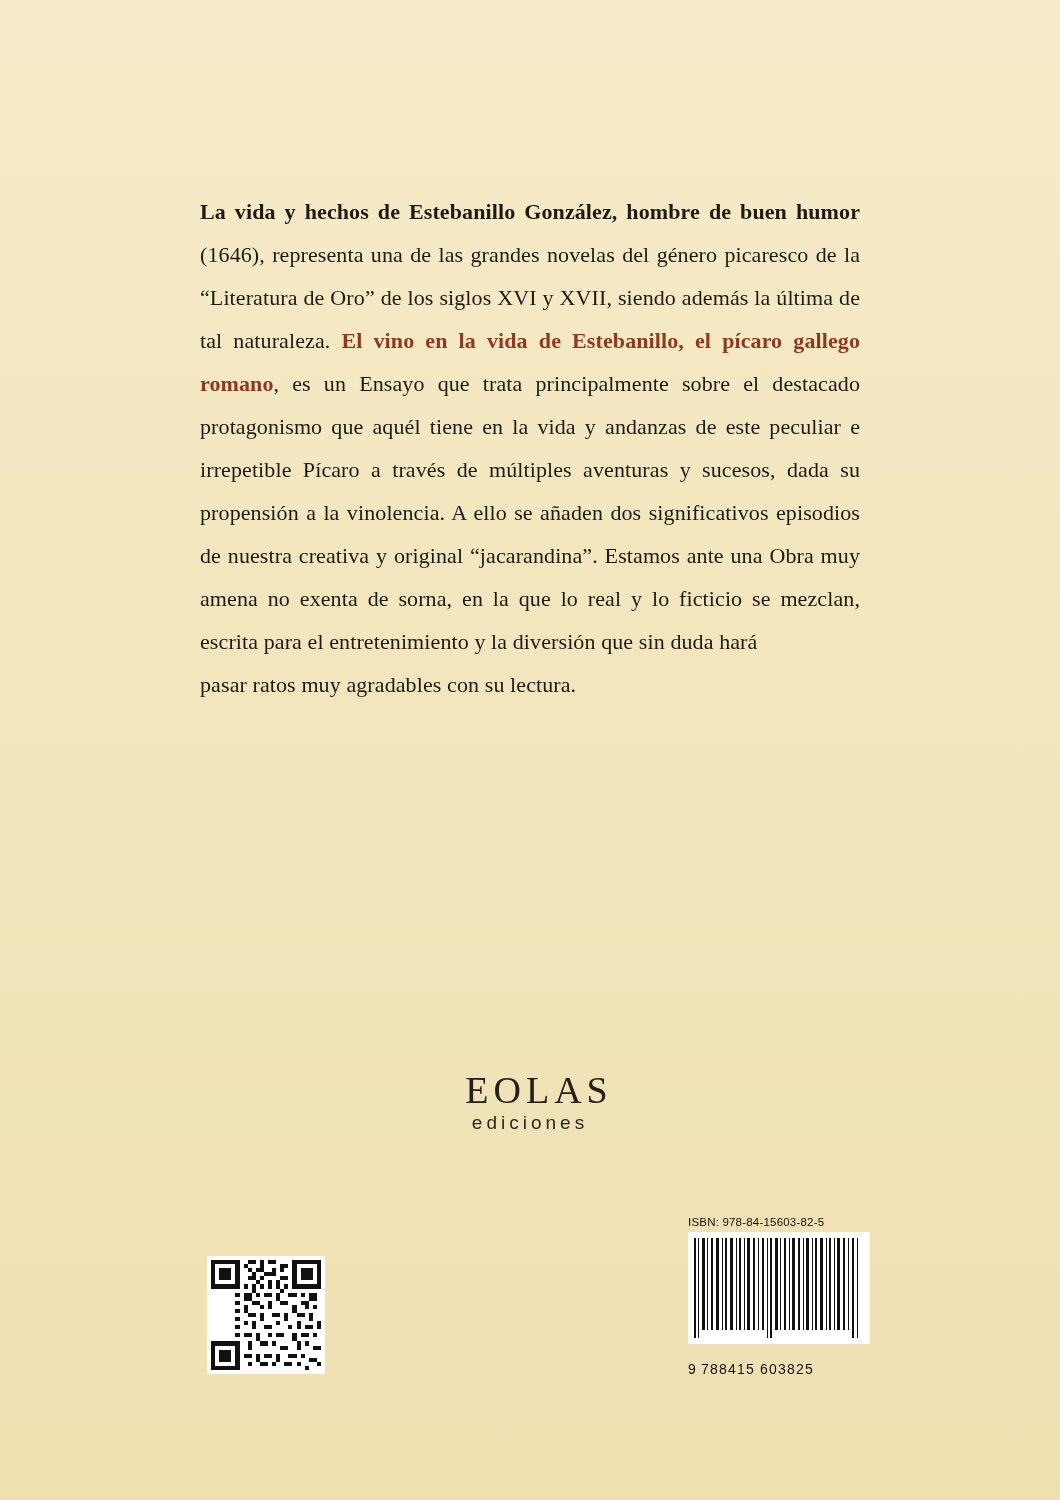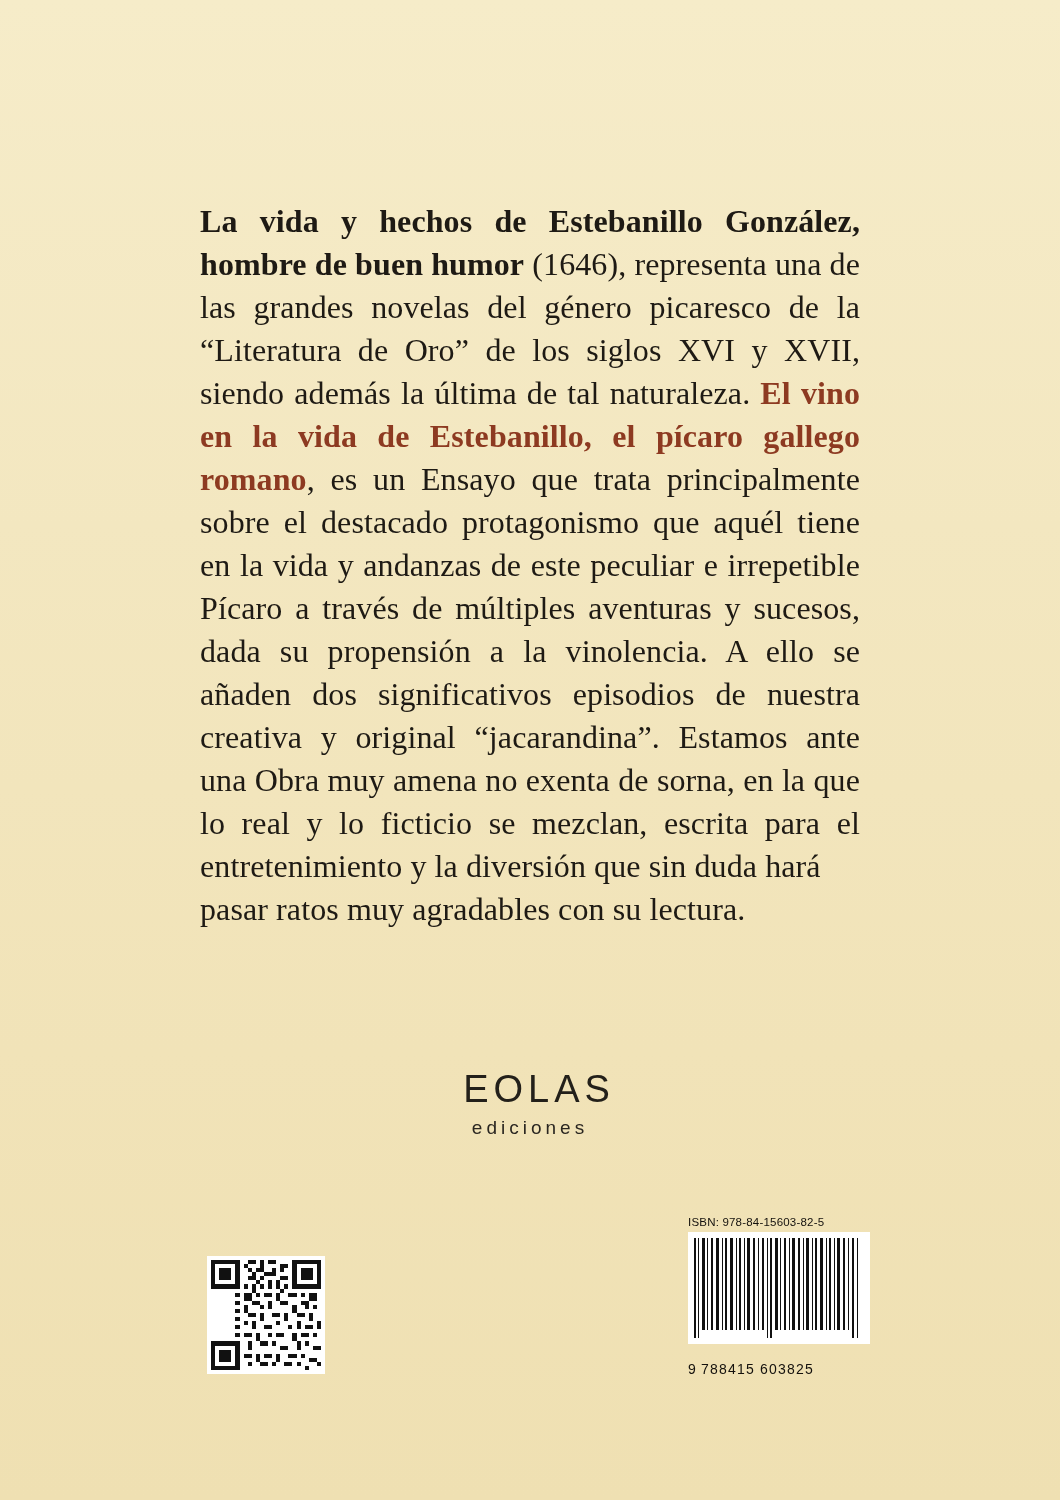--- a/index.html
+++ b/index.html
@@ -17,21 +17,21 @@
   .page {
     position: absolute;
     inset: 0;
     background: linear-gradient(180deg, #f6ecc9 0%, #f3e7c0 35%, #f1e3b8 70%, #efe0b2 100%);
   }
   .blurb {
     position: absolute;
     left: 200px;
     top: 168px;
     width: 660px;
-    font-size: 32px;
+    font-size: 22px;
     line-height: 43px;
     color: #1e1a14;
     text-align: justify;
     text-justify: inter-word;
     letter-spacing: 0.1px;
     font-family: Liberation Serif, serif;
   }
   .blurb .title-work {
     font-weight: bold;
     color: #1e1a14;
@@ -48,27 +48,26 @@
     position: absolute;
     left: 0;
     right: 0;
     top: 1068px;
     text-align: center;
     color: #23201a;
   }
   .publisher .name {
     font-size: 38px;
     letter-spacing: 5px;
-    font-family: Liberation Sans, sans-serif;
+    font-family: Liberation Serif, serif;
     padding-left: 18px;
   }
   .publisher .sub {
     font-size: 19px;
     letter-spacing: 4px;
-    margin-top: 6px;
     font-family: "Liberation Sans", sans-serif;
     color: #2a2620;
   }
   .qr {
     position: absolute;
     left: 207px;
     top: 1256px;
     width: 118px;
     height: 118px;
     background: #ffffff;

